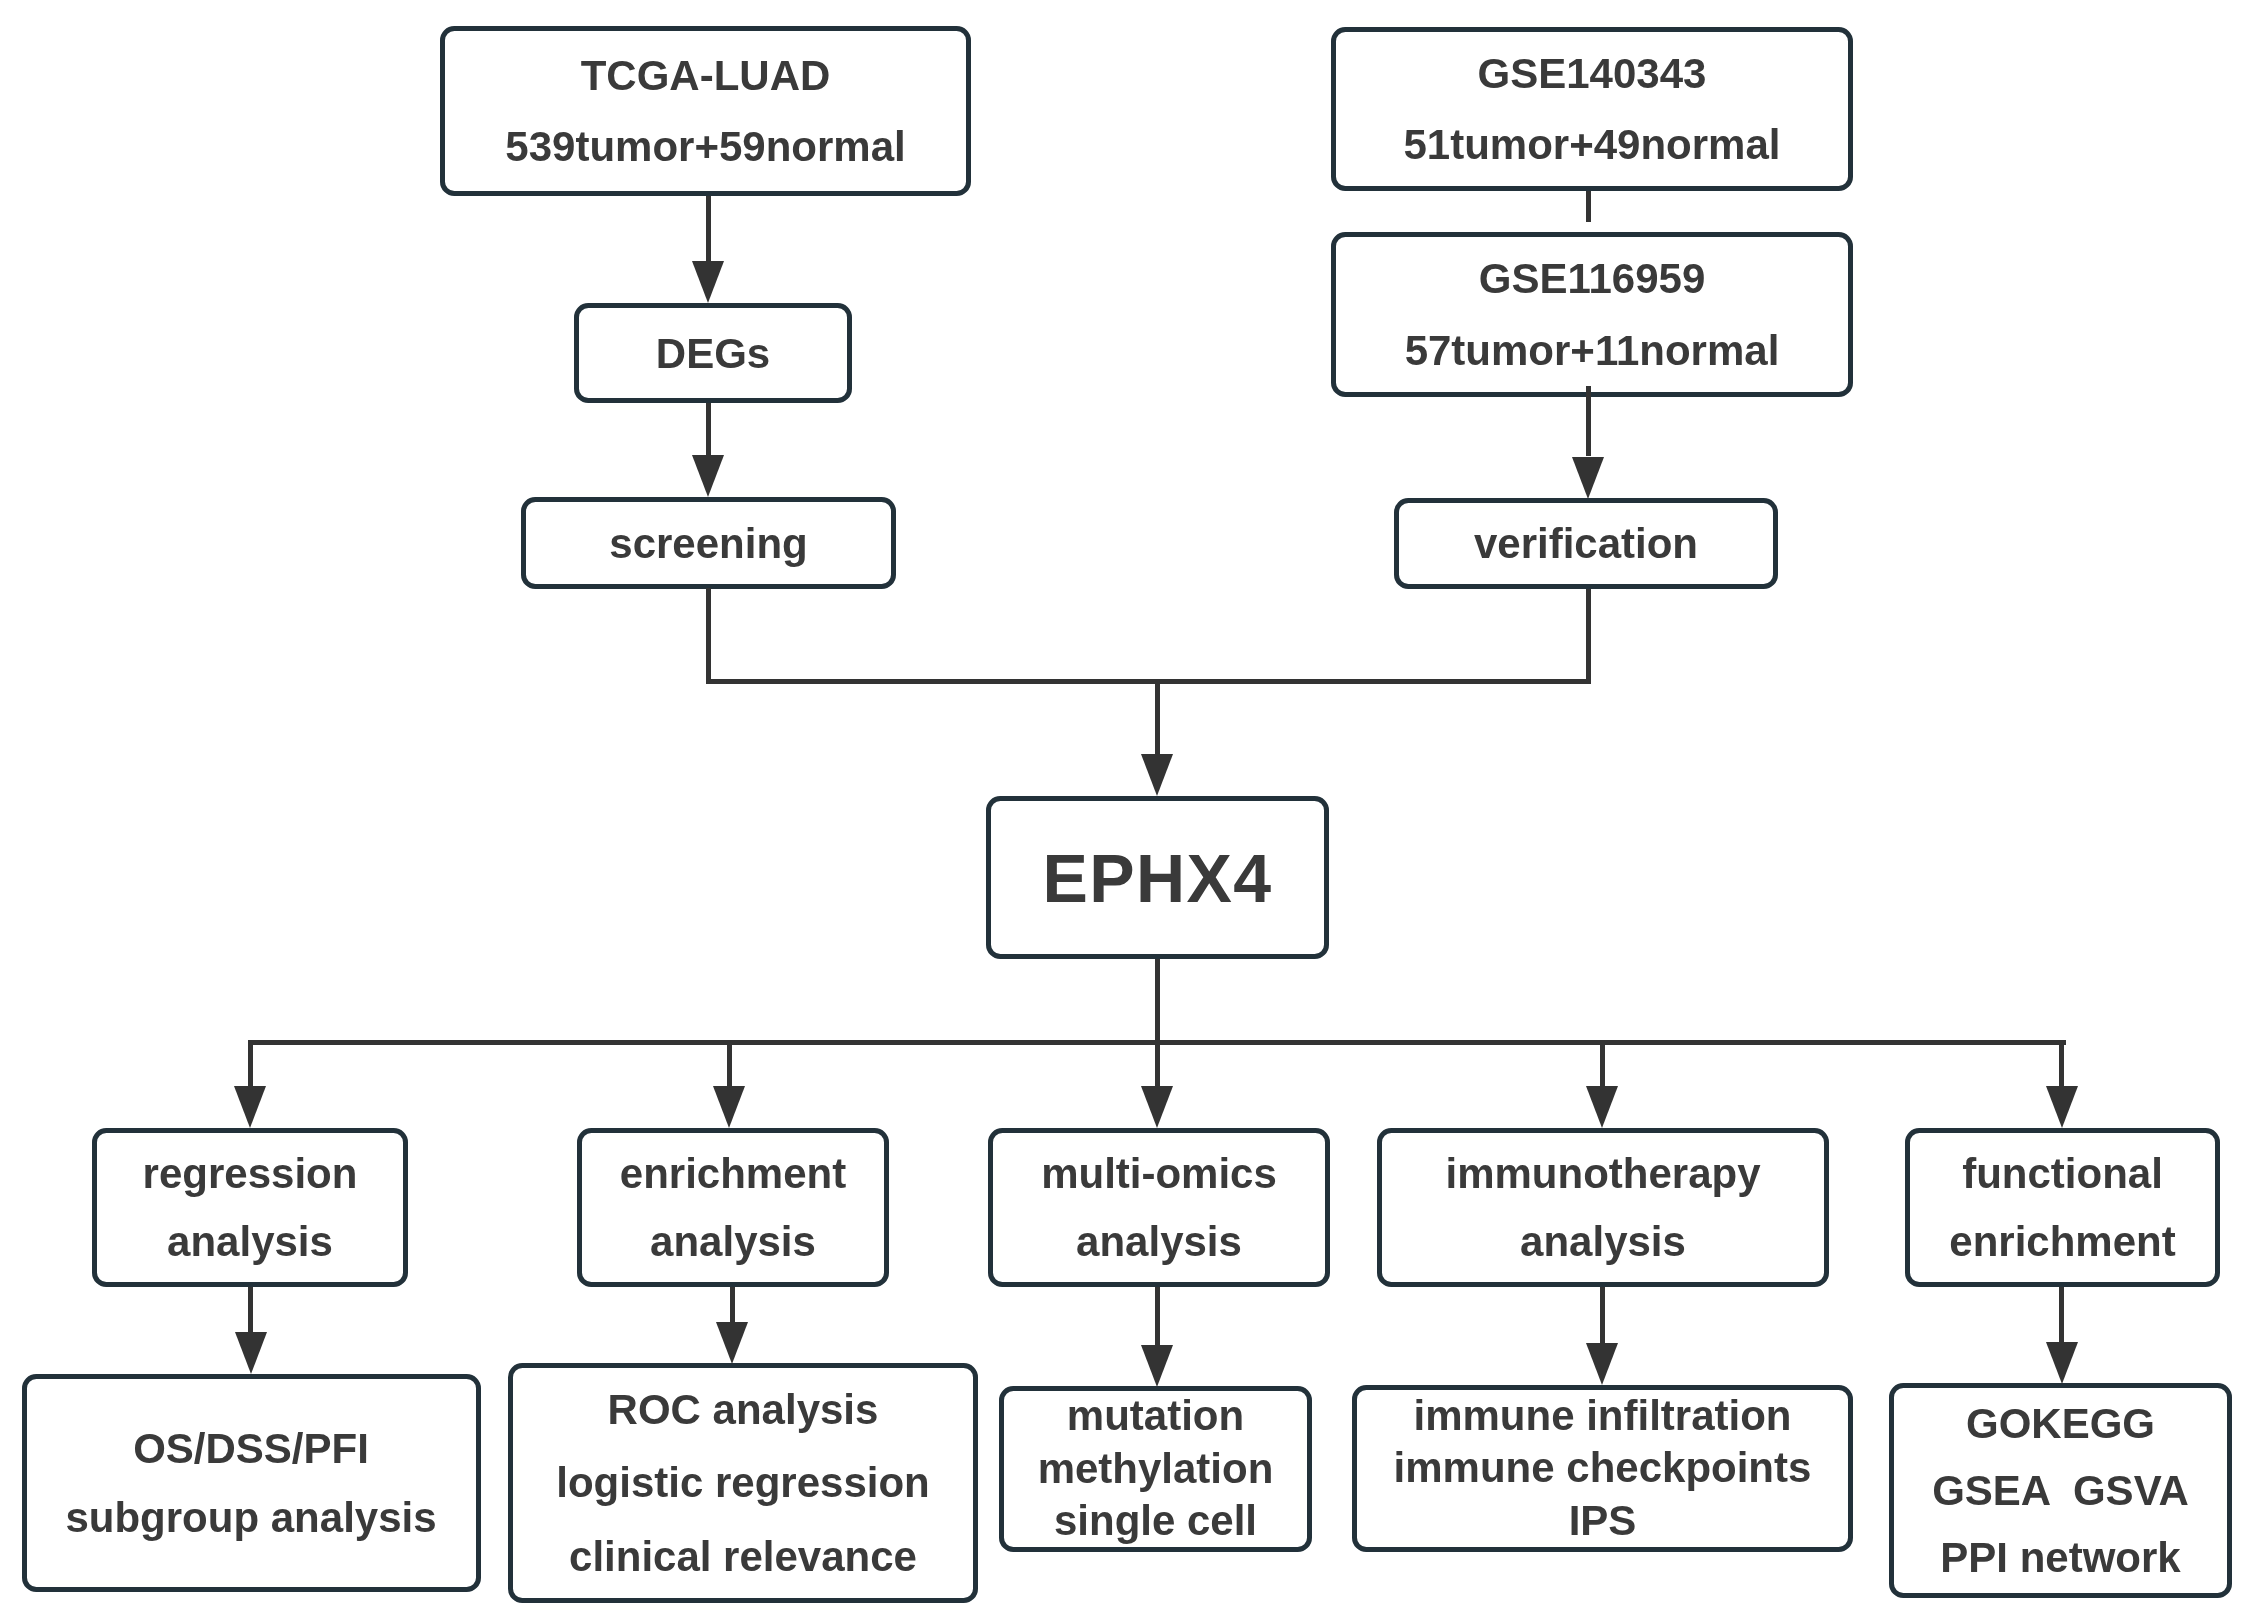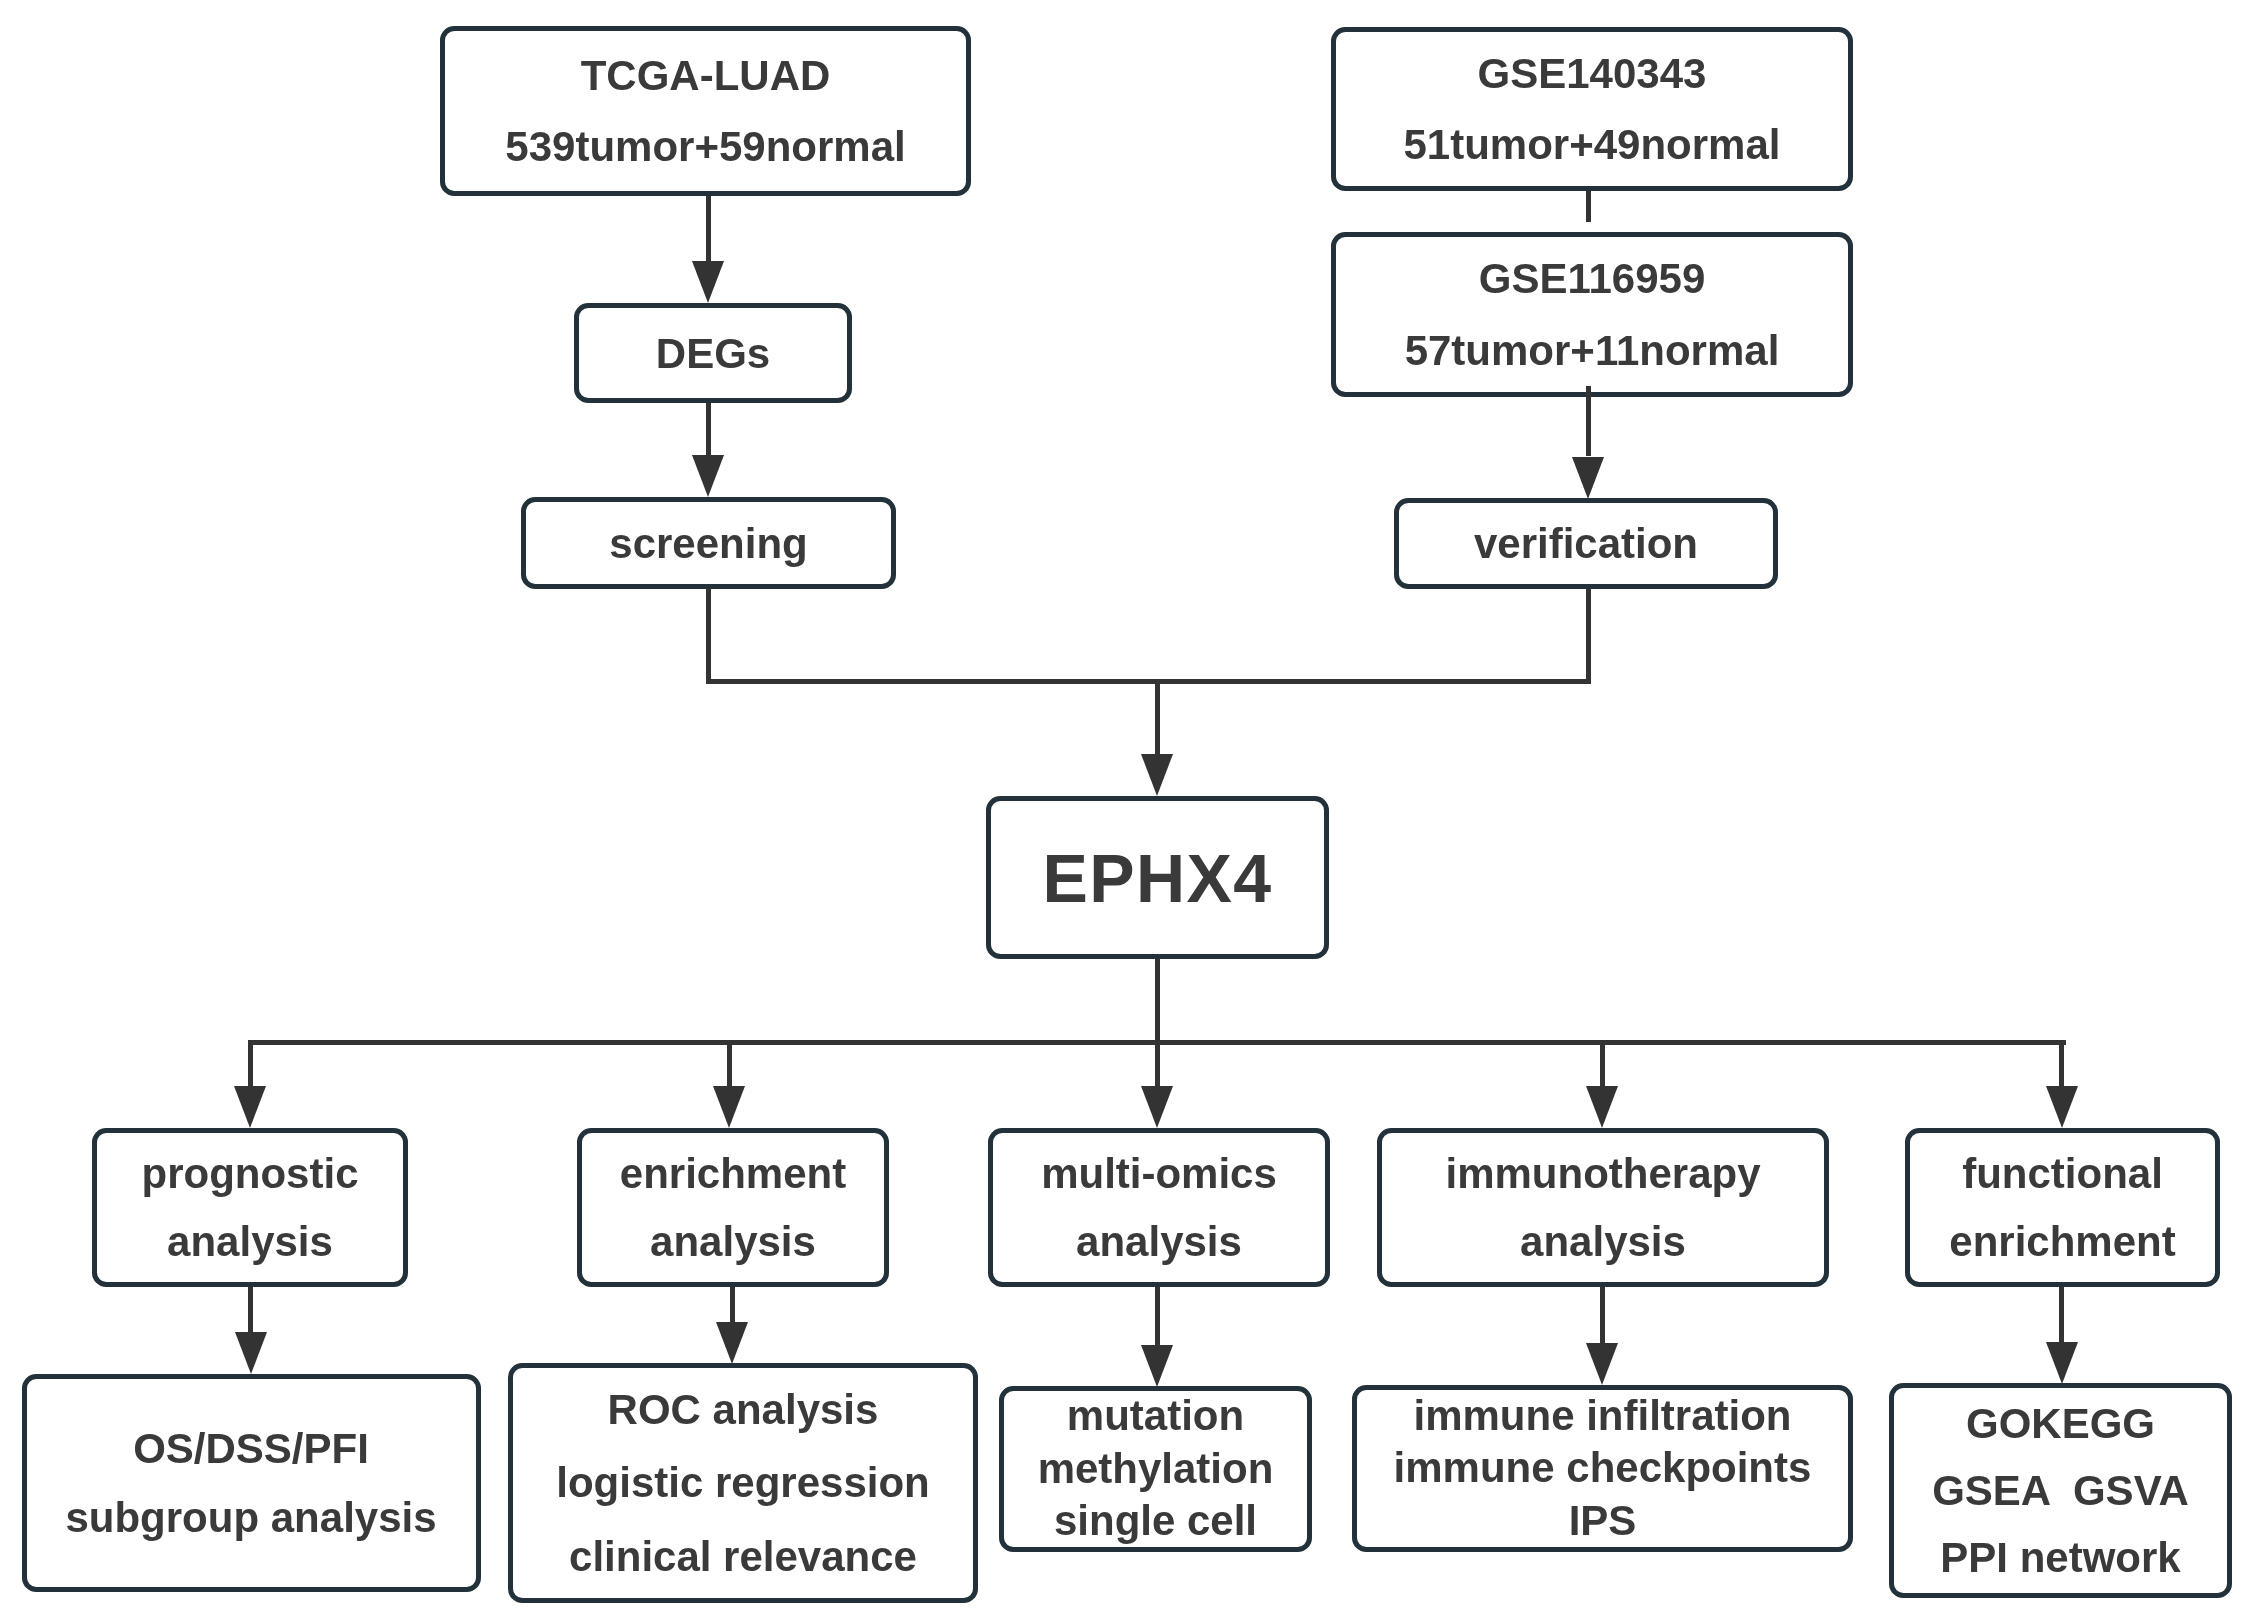--- a/index.html
+++ b/index.html
@@ -78,21 +78,21 @@
 
   <div class="box" style="left:1394px;top:498px;width:384px;height:91px">
     <span class="line">verification</span>
   </div>
 
   <div class="box gene" style="left:986px;top:796px;width:343px;height:163px">
     <span class="line">EPHX4</span>
   </div>
 
   <div class="box lh-160" style="left:92px;top:1128px;width:316px;height:159px">
-    <span class="line">prognostic</span>
+    <span class="line">regression</span>
     <span class="line">analysis</span>
   </div>
 
   <div class="box lh-160" style="left:577px;top:1128px;width:312px;height:159px">
     <span class="line">enrichment</span>
     <span class="line">analysis</span>
   </div>
 
   <div class="box lh-160" style="left:988px;top:1128px;width:342px;height:159px">
     <span class="line">multi-omics</span>

